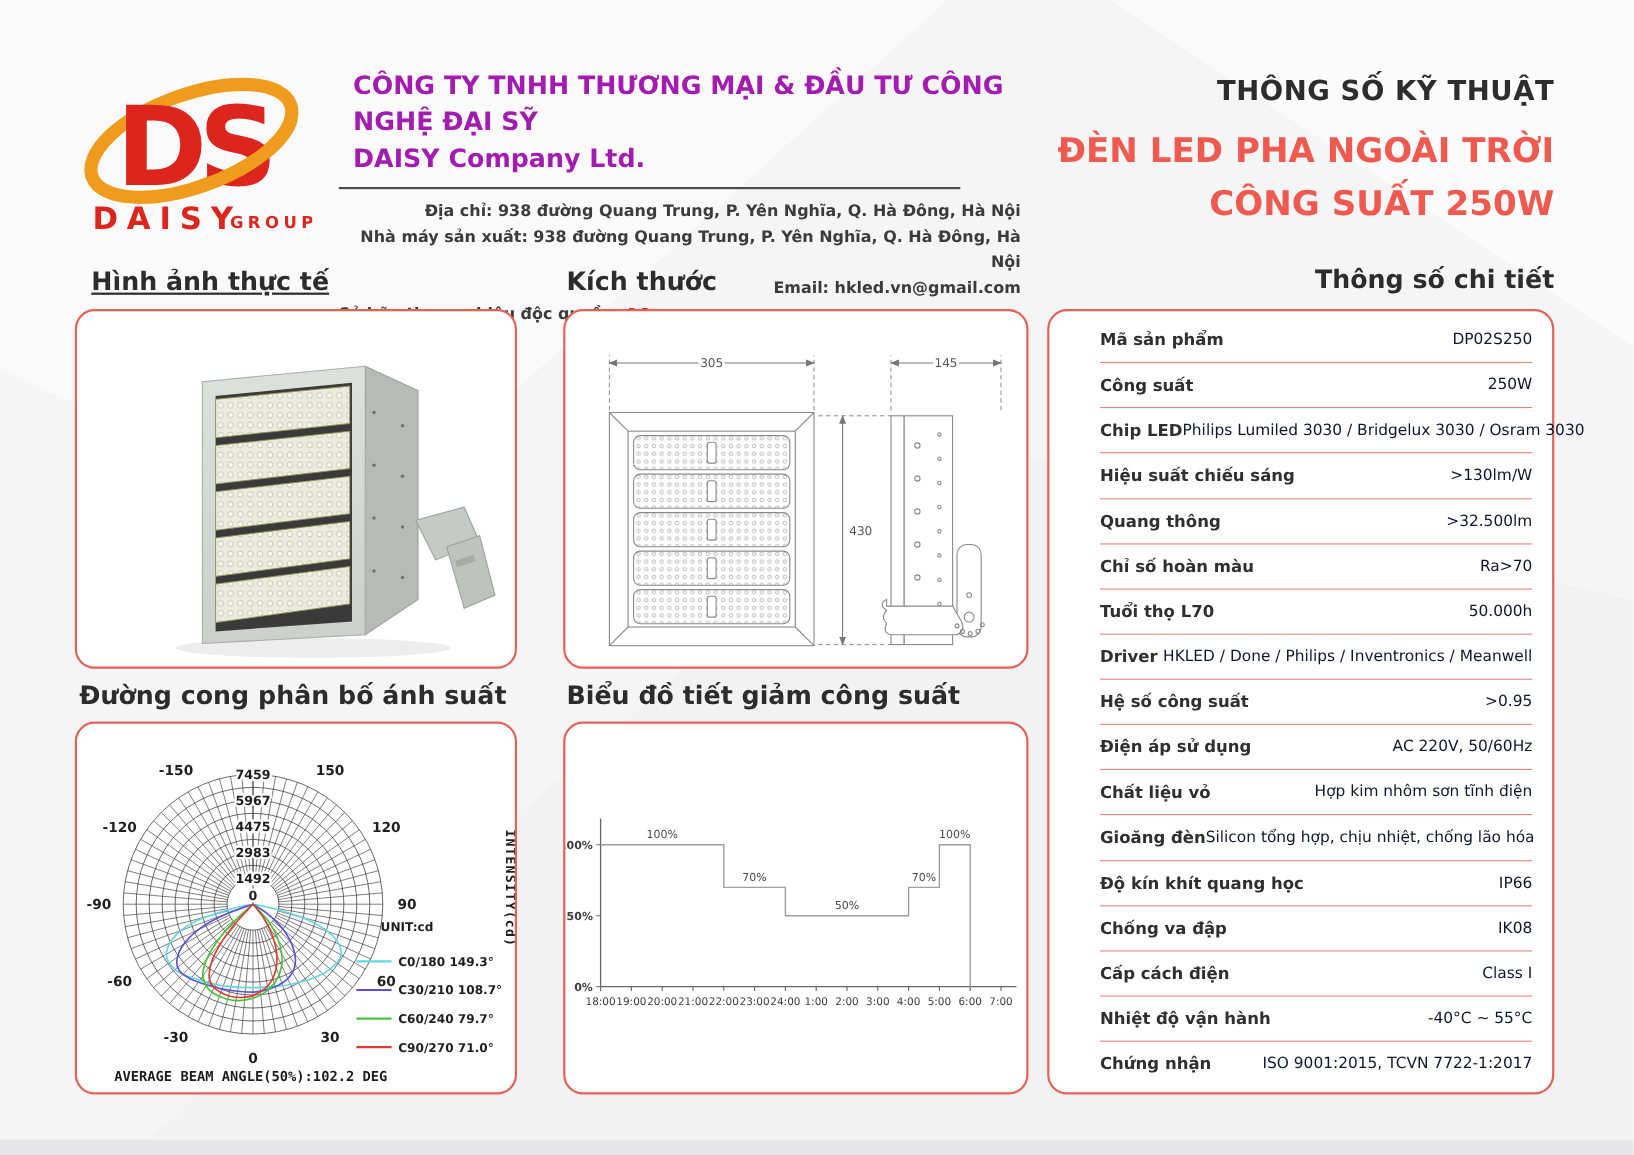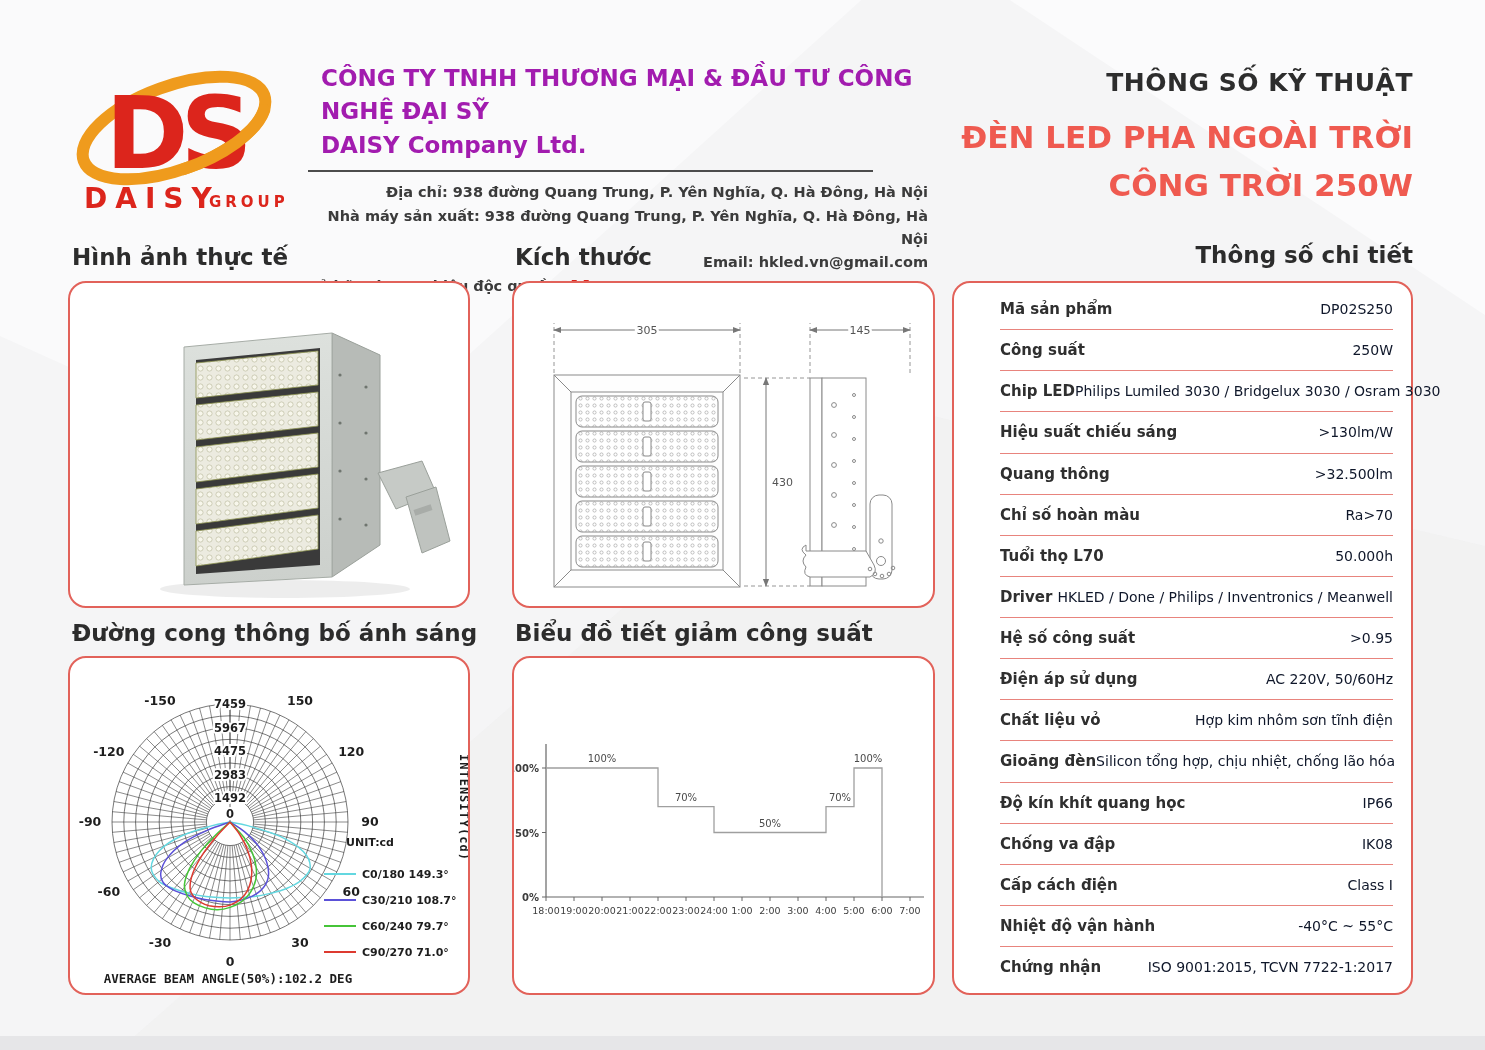--- a/index.html
+++ b/index.html
@@ -77,28 +77,28 @@
         <polygon points="14,16 20,3 25,3 21,10 28,4 33,4 24,16 19,16 22,10 16,16" fill="#d8231c"></polygon>
         <text x="34" y="15" font-size="9.5" font-weight="bold" fill="#d8231c">HKLED</text>
       </svg>
     </div>
   </div>
 
   <div class="doc-titles">
     <div class="doc-title">THÔNG SỐ KỸ THUẬT</div>
     <div class="prod-title">
       <div>ĐÈN LED PHA NGOÀI TRỜI</div>
-      <div>CÔNG TRỜI 250W</div>
+      <div>CÔNG SUẤT 250W</div>
     </div>
   </div>
 
-  <div class="sec-title" style="left:72px;top:244px;">Hình ảnh thực tế</div>
+  <div class="sec-title" style="left:83px;top:244px;text-decoration:underline;">Hình ảnh thực tế</div>
   <div class="sec-title" style="left:515px;top:244px;">Kích thước</div>
   <div class="sec-title" style="right:72px;top:242px;">Thông số chi tiết</div>
-  <div class="sec-title" style="left:72px;top:620px;">Đường cong thông bố ánh sáng</div>
+  <div class="sec-title" style="left:72px;top:620px;">Đường cong phân bố ánh suất</div>
   <div class="sec-title" style="left:515px;top:620px;">Biểu đồ tiết giảm công suất</div>
 
   <div class="box" id="photo-box">
     <svg width="398" height="323" viewBox="0 0 398 323">
       <defs>
         <linearGradient id="faceGrad" x1="0" y1="0" x2="0" y2="1">
           <stop offset="0" stop-color="#dde1dd"></stop>
             <stop offset="1" stop-color="#ccd0cc"></stop>
         </linearGradient>
         <pattern id="ledDots" width="9" height="9" patternUnits="userSpaceOnUse">

